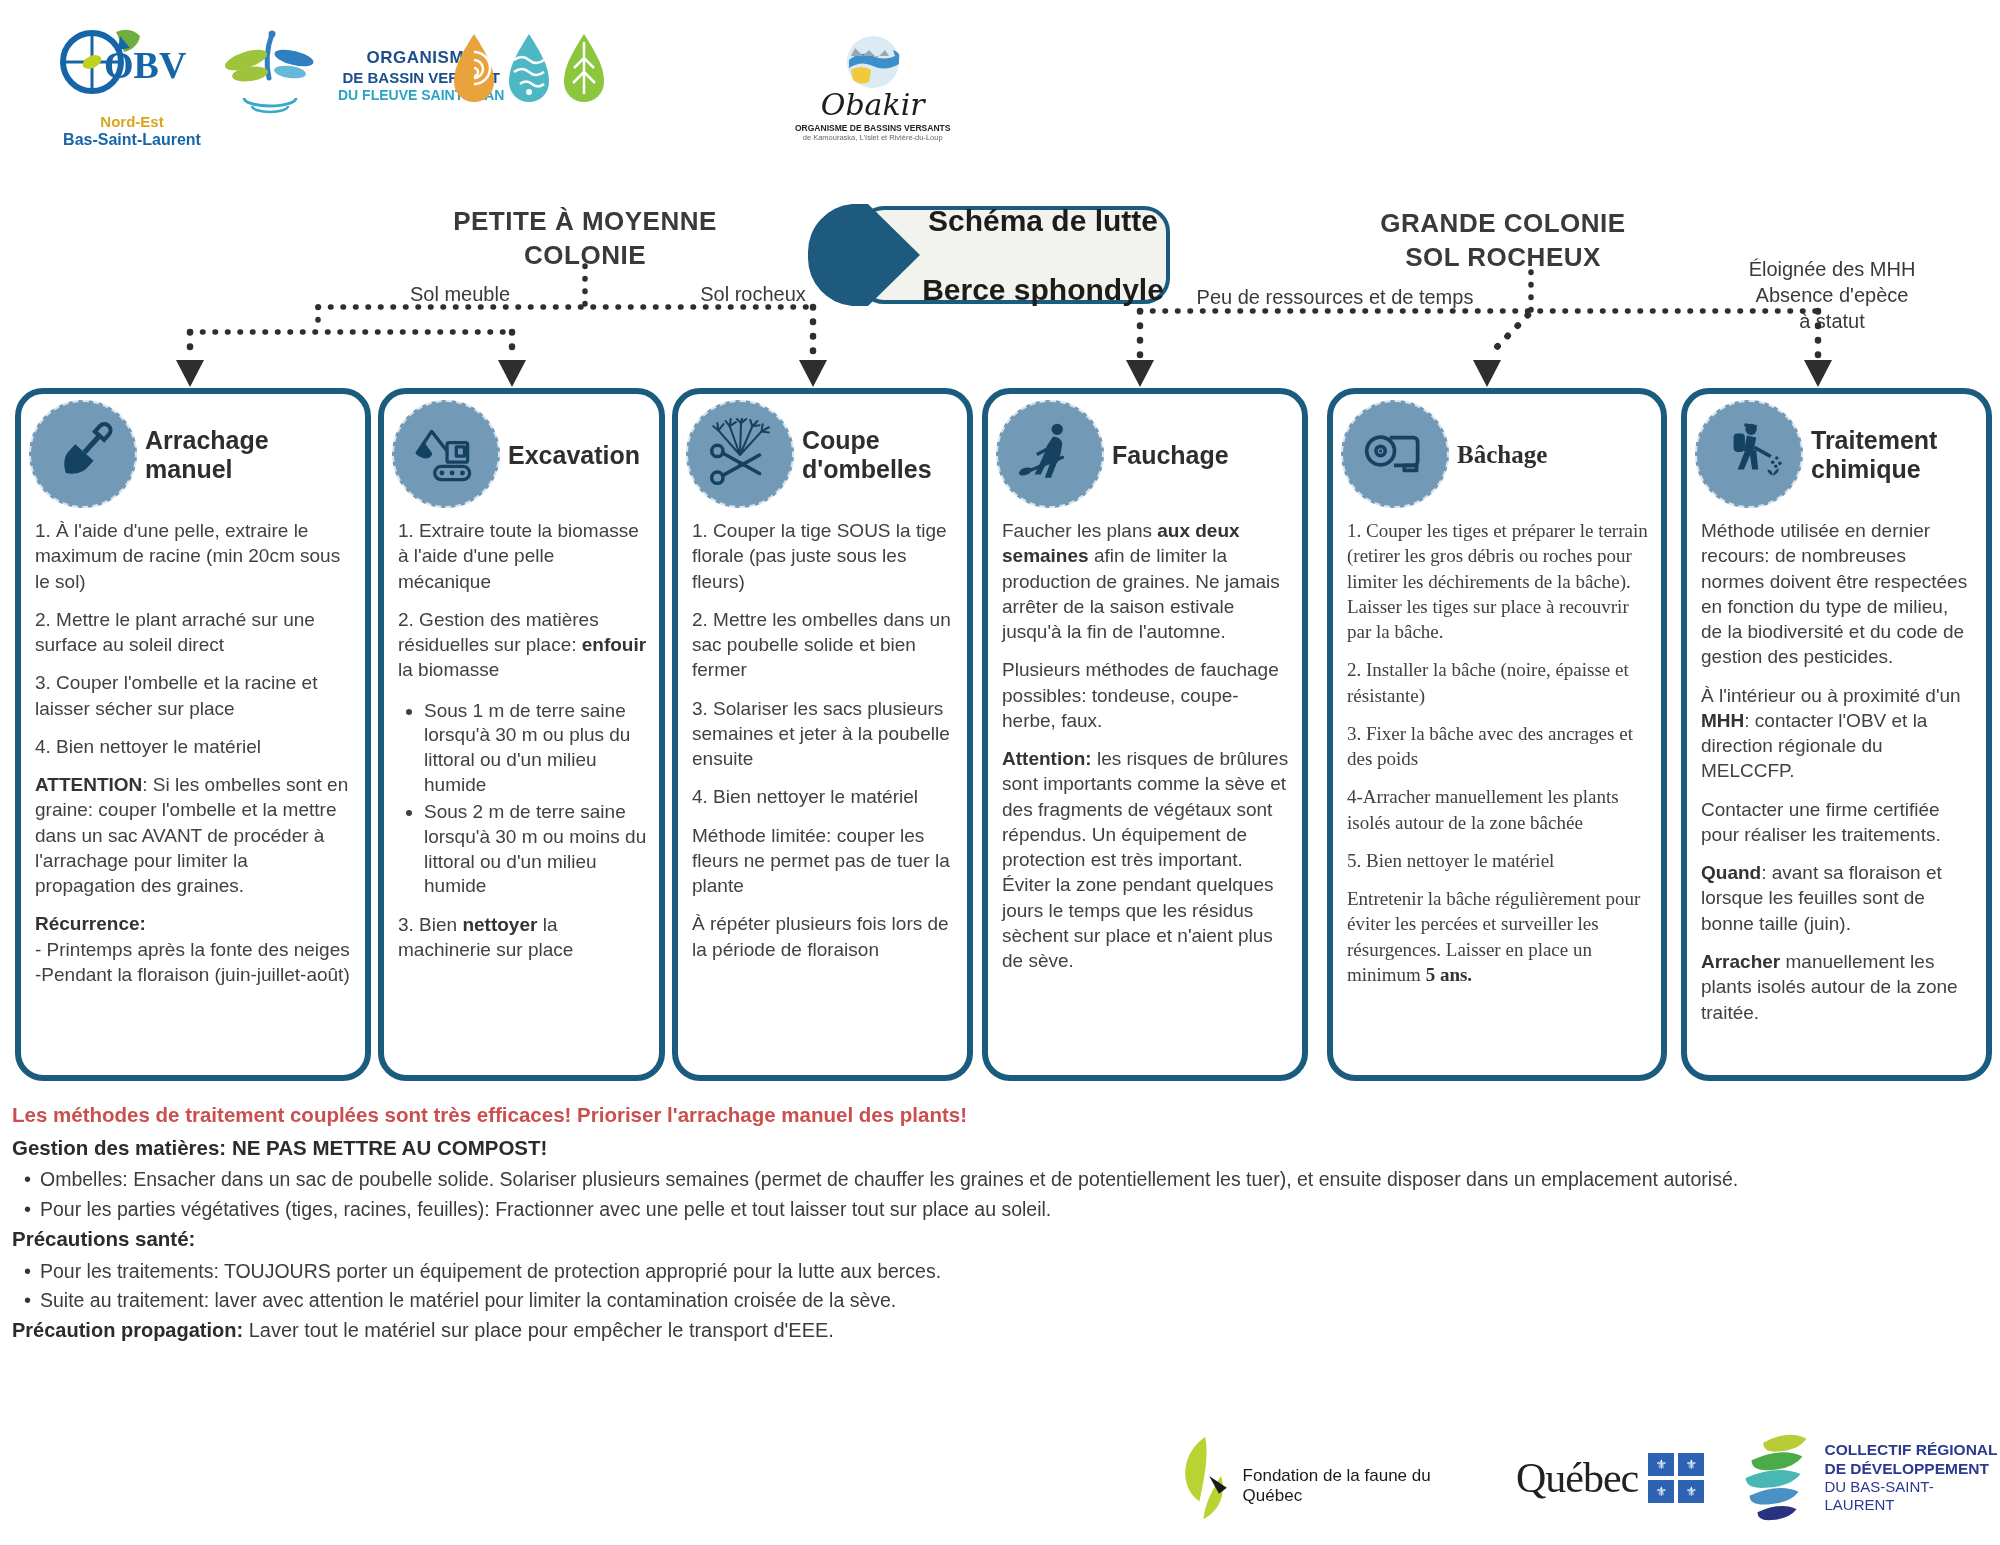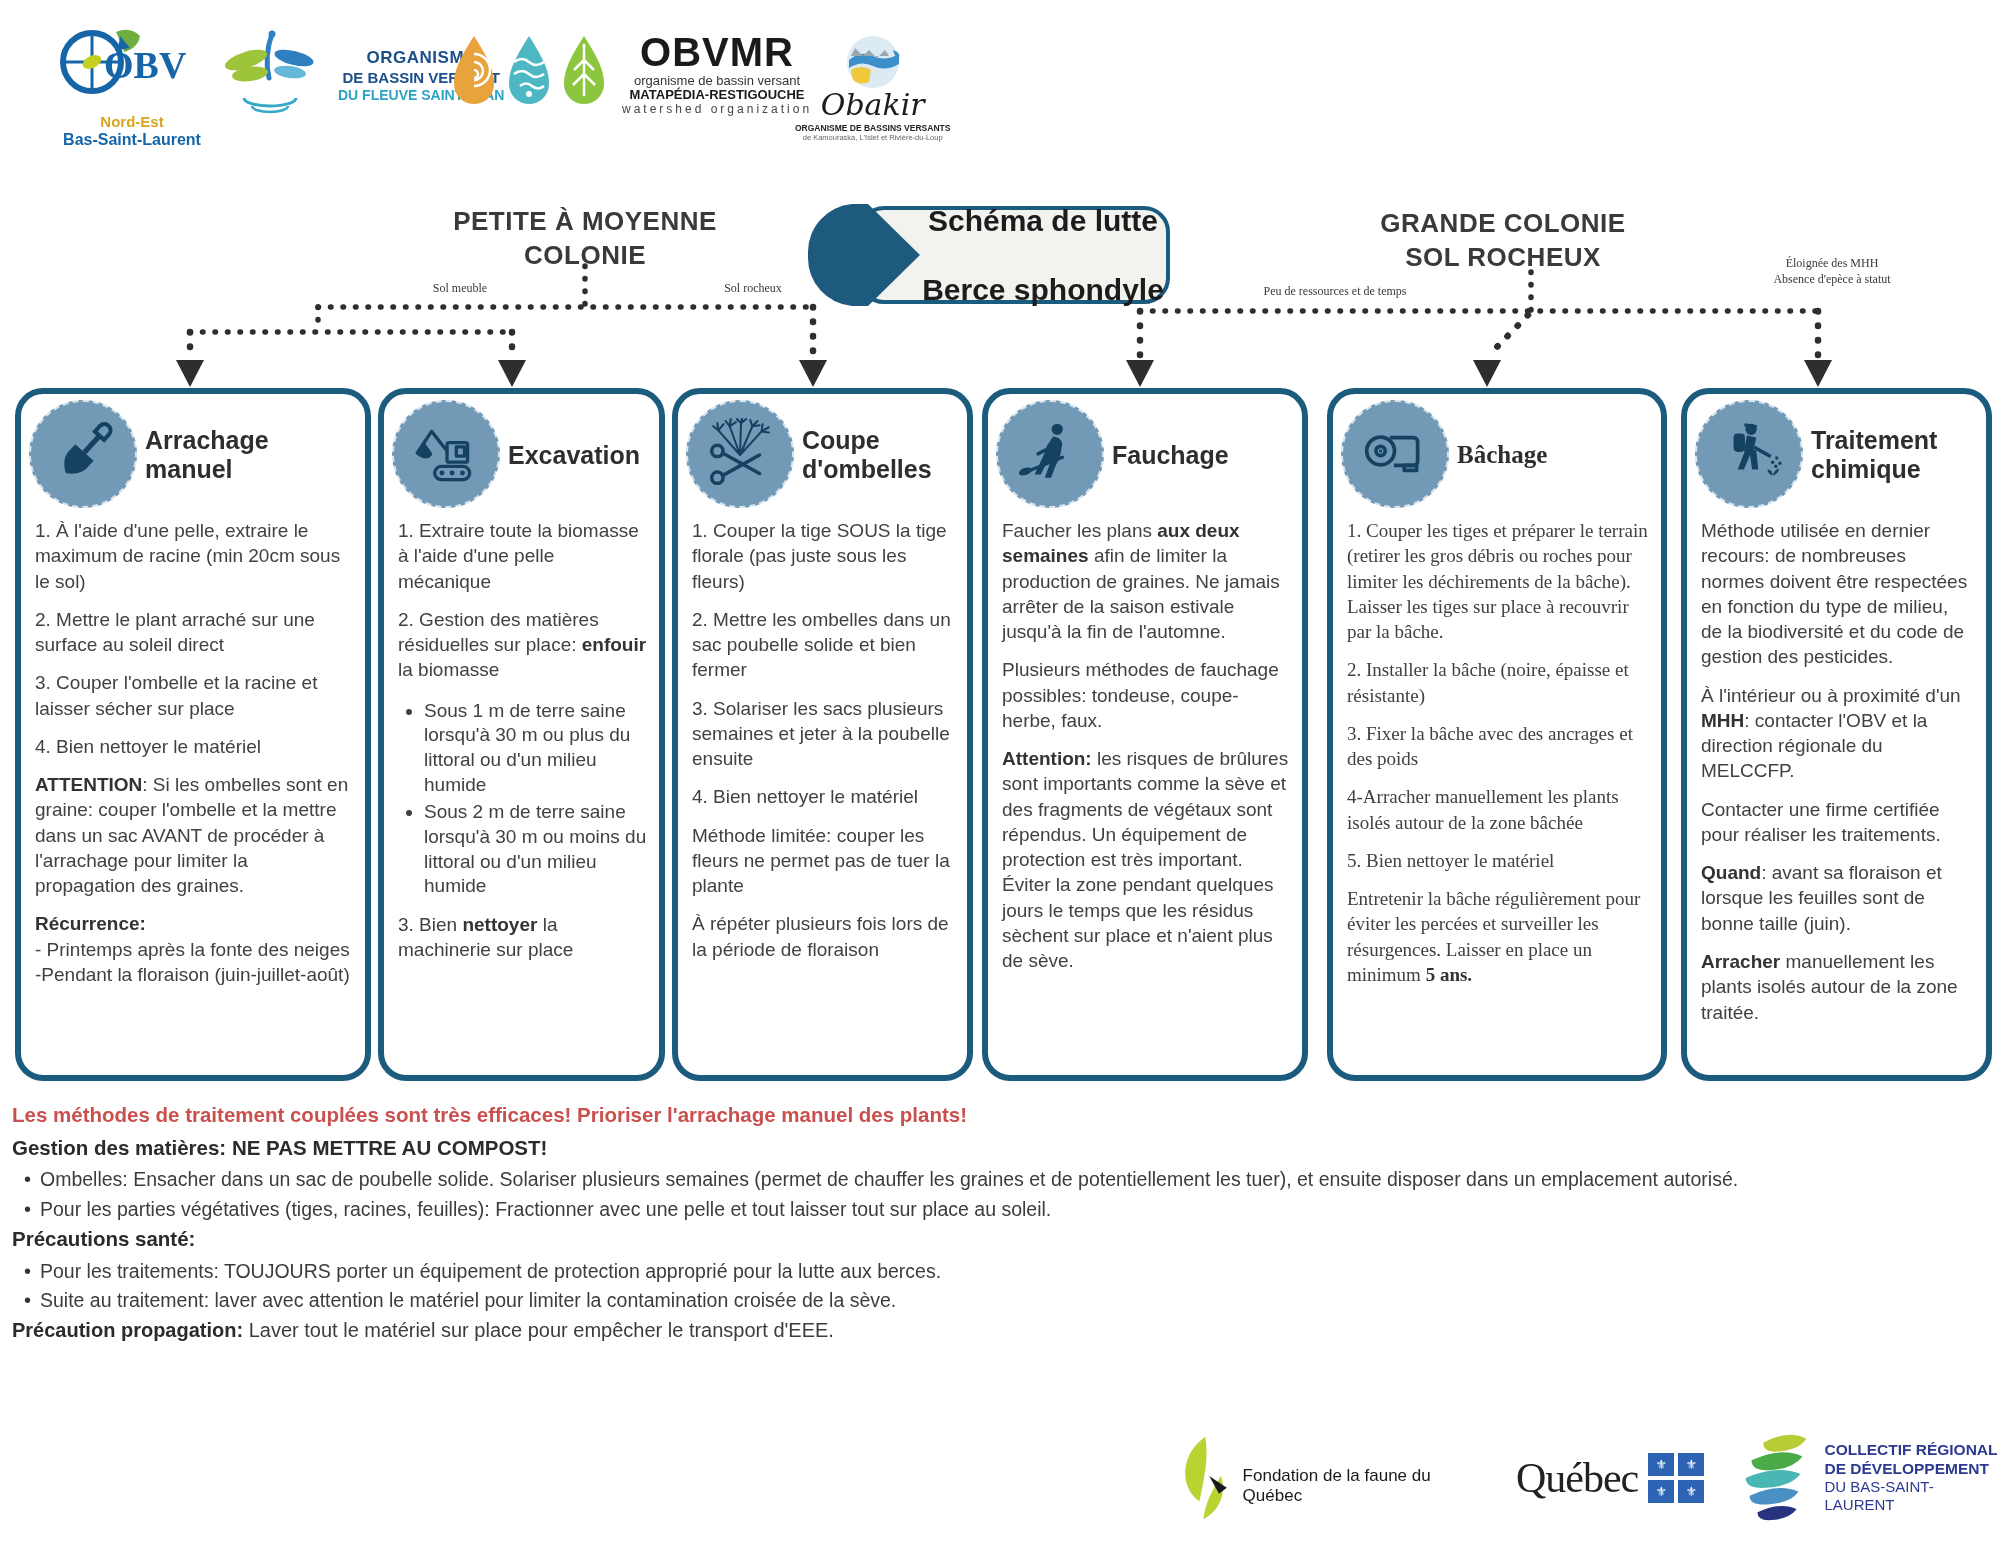--- a/index.html
+++ b/index.html
@@ -21,21 +21,21 @@
   .obakir-script{font-family:"DejaVu Serif",serif;font-style:italic;font-size:30px;color:#1c1c1c;line-height:1;}
   .obakir-l1{font-size:8.5px;font-weight:bold;color:#222;margin-top:3px;}
   .obakir-l2{font-size:7.5px;color:#666;}
 
   
   .bigbranch{position:absolute;transform:translateX(-50%);text-align:center;
              font-weight:bold;font-size:26px;color:#3a3a3a;line-height:1.3;letter-spacing:.5px;}
   #petite-heading{left:585px;top:205px;}
   #grande-heading{left:1503px;top:207px;}
   .smallbranch{position:absolute;transform:translateX(-50%);text-align:center;
-               font-size:12px;color:#3a3a3a;line-height:1.3;font-family:Liberation Serif, serif;}
+               font-size:20px;color:#3a3a3a;line-height:1.3;}
   #sol-meuble{left:460px;top:281px;}
   #sol-rocheux{left:753px;top:281px;}
   #peu-label{left:1335px;top:284px;}
   #eloignee-label{left:1832px;top:256px;}
 
   #pill{position:absolute;left:858px;top:206px;width:312px;height:98px;box-sizing:border-box;
         background:#f2f2ef;border:4px solid #1b5b7e;border-radius:26px;
         display:flex;flex-direction:column;justify-content:center;align-items:center;
         padding-left:58px;z-index:1;gap:32px;}
   #pill .pline{font-weight:bold;font-size:30px;color:#1c1c1c;line-height:1.25;}
@@ -131,26 +131,20 @@
   <div class="toplogo" id="logo-obvmr">
     <svg width="162" height="82" viewBox="0 0 162 82">
       <path d="M26,4 C40,26 46,38 46,52 a20,20 0 0 1 -40,0 C6,38 12,26 26,4 z" fill="#e8a33d"></path>
       <path d="M26,22 a16,16 0 0 1 0,32 M26,30 a9,9 0 0 1 0,18 M26,38 a4,4 0 0 1 0,8" stroke="#fff" stroke-width="2.5" fill="none"></path>
       <path d="M81,4 C95,26 101,38 101,52 a20,20 0 0 1 -40,0 C61,38 67,26 81,4 z" fill="#4db8c4"></path>
       <path d="M66,30 q8,-6 15,0 t15,0 M66,42 q8,-6 15,0 t15,0 M72,54 q6,-5 12,0 t12,0" stroke="#fff" stroke-width="2.5" fill="none"></path>
       <circle cx="81" cy="62" r="3" fill="#fff"></circle>
       <path d="M136,4 C150,26 156,38 156,52 a20,20 0 0 1 -40,0 C116,38 122,26 136,4 z" fill="#8cc63f"></path>
       <path d="M136,12 v52 M136,28 l-10,10 M136,28 l10,10 M136,42 l-11,11 M136,42 l11,11" stroke="#fff" stroke-width="2.5" fill="none"></path>
     </svg>
-    <div class="obvmr-txt">
-      <div class="obvmr-acro">OBVMR</div>
-      <div class="obvmr-l1">organisme de bassin versant</div>
-      <div class="obvmr-l2">MATAPÉDIA-RESTIGOUCHE</div>
-      <div class="obvmr-l3">watershed organization</div>
-    </div>
   </div>
 
   <div class="toplogo" id="logo-obakir">
     <svg width="64" height="56" viewBox="0 0 64 56" style="margin:0 auto;">
       <circle cx="32" cy="28" r="26" fill="#dceaf3"></circle>
       <path d="M8,26 q12,-10 24,-4 q12,6 26,-2 l0,10 q-14,8 -26,2 q-12,-6 -24,2 z" fill="#3d8fc9"></path>
       <path d="M10,36 q10,-6 20,0 l-2,12 q-9,4 -16,-2 z" fill="#f0c93c"></path>
       <path d="M14,14 l8,8 6,-6 8,8 8,-8 4,6 -38,0 z" fill="#9aa7ad"></path>
       <path d="M52,16 q8,2 6,10 q-4,-2 -6,-10 z" fill="#3d8fc9"></path>
     </svg>

